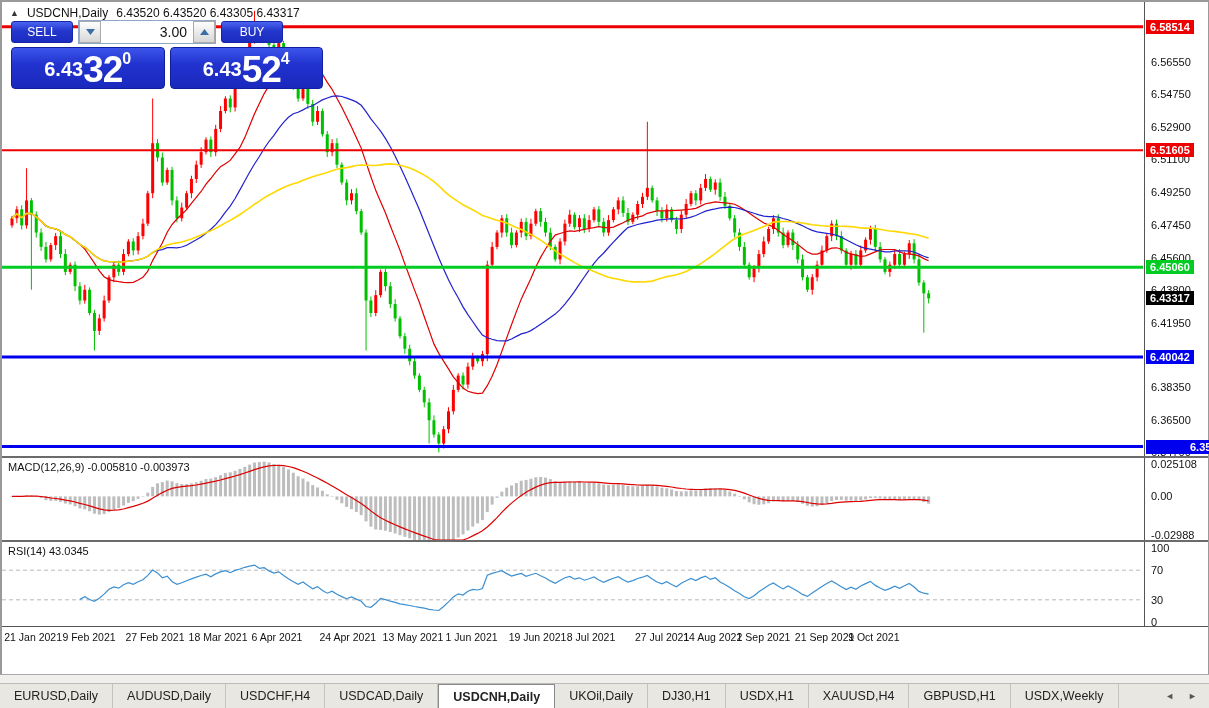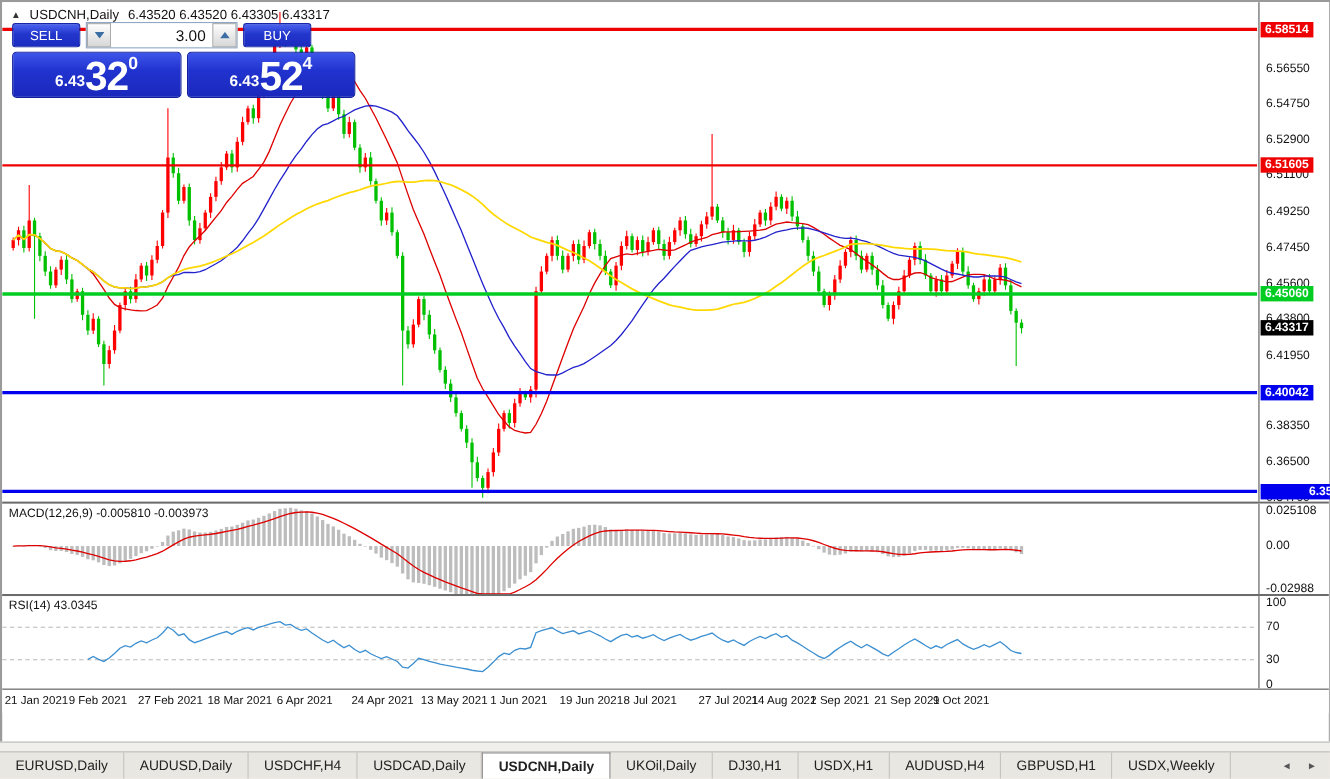--- a/index.html
+++ b/index.html
@@ -40,21 +40,21 @@
   .vol-group { display:flex; align-items:center; margin:0 5px; border:1px solid #8fa8c8; background:#fff; height:24px; }
   .spin { width:22px; height:22px; border:1px solid #aaa; background:linear-gradient(#fefefe,#d7d7d7);
     display:flex; align-items:center; justify-content:center; cursor:default; }
   .spin svg { display:block; }
   .vol-input { width:92px; height:20px; border:none; outline:none; text-align:right; font-size:14px;
     font-family:"Liberation Sans",sans-serif; color:#111; padding-right:6px; }
   .tp-row2 { display:flex; gap:5px; margin-top:3px; }
   .tile { flex:1; height:42px; border-radius:4px; border:1px solid #101f9e;
     background:linear-gradient(#3d55ea,#2133cf 40%,#1a28bc); color:#fff;
     display:flex; align-items:flex-end; justify-content:center; padding-bottom:2px; }
-  .tile .sm { font-size:14px; font-weight:bold; margin-bottom:5px; }
+  .tile .sm { font-size:20px; font-weight:bold; margin-bottom:5px; }
   .tile .bg { font-size:37px; font-weight:bold; line-height:0.9; letter-spacing:-1px; }
   .tile .sp { font-size:16px; font-weight:bold; align-self:flex-start; margin-top:2px; }
 
   
   .time-axis { position:absolute; left:0; width:100%; background:#fff; border-top:1px solid #555; }
   .tlabel { position:absolute; top:4px; font-size:10.5px; color:#111; white-space:nowrap; }
 
   
   .gray-strip { height:9px; background:#f0efec; border-top:1px solid #aaa; flex:0 0 auto; }
   .tabbar { height:25px; background:#e9e7e1; border-top:1px solid #bbb; display:flex; align-items:stretch;
@@ -772,21 +772,21 @@
 
   <div class="tabbar">
     <div class="tab">EURUSD,Daily</div>
     <div class="tab">AUDUSD,Daily</div>
     <div class="tab">USDCHF,H4</div>
     <div class="tab">USDCAD,Daily</div>
     <div class="tab active">USDCNH,Daily</div>
     <div class="tab">UKOil,Daily</div>
     <div class="tab">DJ30,H1</div>
     <div class="tab">USDX,H1</div>
-    <div class="tab">AUDUSD,H4</div>
+    <div class="tab">XAUUSD,H4</div>
     <div class="tab">GBPUSD,H1</div>
     <div class="tab">USDX,Weekly</div>
     <div class="tab-arrows">
       <span>◄</span>
       <span>►</span>
     </div>
   </div>
 </div>
 
 </body></html>

